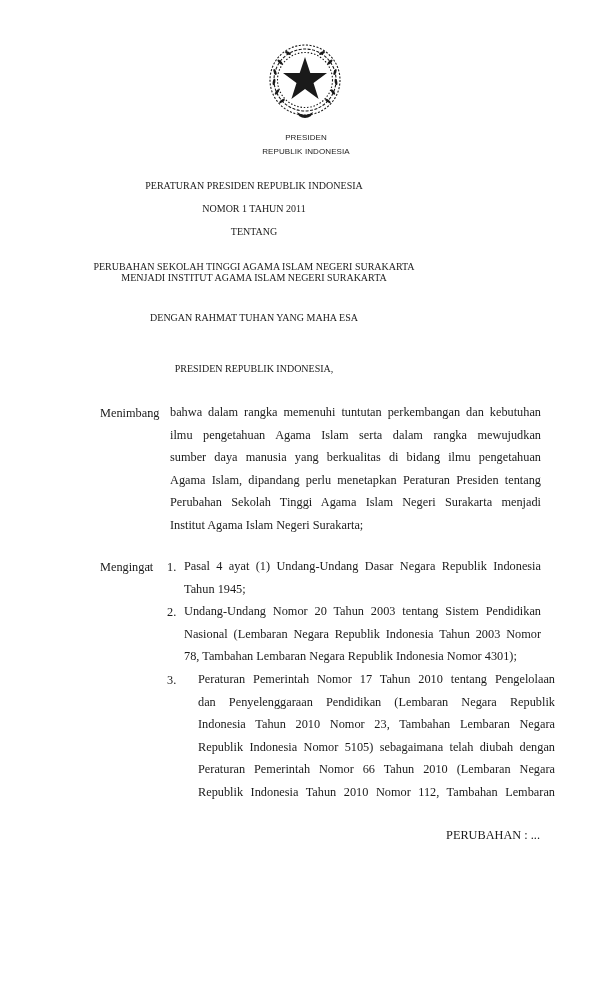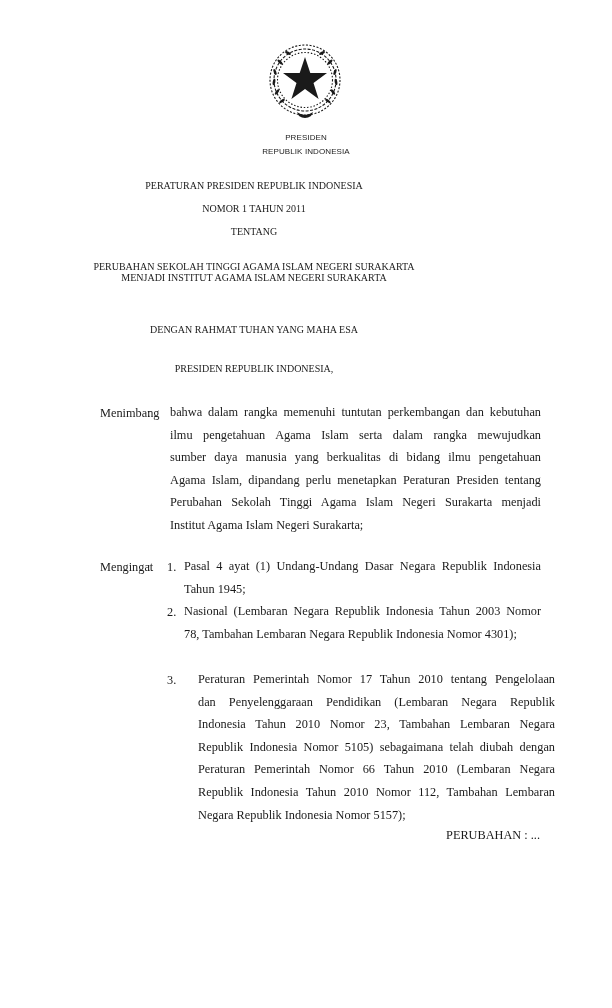--- a/index.html
+++ b/index.html
@@ -52,21 +52,21 @@
 
 <div class="inst" style="top:133px;">PRESIDEN</div>
 <div class="inst" style="top:147px;">REPUBLIK INDONESIA</div>
 
 <div class="title-line" style="top:180px;">PERATURAN PRESIDEN REPUBLIK INDONESIA</div>
 <div class="title-line" style="top:203px;">NOMOR  1  TAHUN  2011</div>
 <div class="title-line" style="top:226px;">TENTANG</div>
 <div class="title-line" style="top:249px;margin-top:12px;">PERUBAHAN SEKOLAH TINGGI AGAMA ISLAM NEGERI SURAKARTA</div>
 <div class="title-line" style="top:272px;">MENJADI INSTITUT AGAMA ISLAM NEGERI SURAKARTA</div>
 
-<div class="title-line" style="top:312px;margin-top:12px;">DENGAN RAHMAT TUHAN YANG MAHA ESA</div>
+<div class="title-line" style="top:312px;">DENGAN RAHMAT TUHAN YANG MAHA ESA</div>
 <div class="title-line" style="top:351px;margin-top:12px;">PRESIDEN REPUBLIK INDONESIA,</div>
 
 <div class="label" style="top:406px;">Menimbang</div>
 <div class="colon" style="top:406px; left:147px;">:</div>
 <div class="para" style="top:401px; left:170px; width:371px;">
   <span class="para-line">bahwa dalam rangka memenuhi tuntutan perkembangan dan kebutuhan</span>
   <span class="para-line">ilmu pengetahuan Agama Islam serta dalam rangka mewujudkan</span>
   <span class="para-line">sumber daya manusia yang berkualitas di bidang ilmu pengetahuan</span>
   <span class="para-line">Agama Islam, dipandang perlu menetapkan Peraturan Presiden tentang</span>
   <span class="para-line">Perubahan Sekolah Tinggi Agama Islam Negeri Surakarta menjadi</span>
@@ -77,28 +77,28 @@
 <div class="colon" style="top:560px; left:147px;">:</div>
 
 <div class="num" style="top:560px; left:167px;">1.</div>
 <div class="para" style="top:555px; left:184px; width:357px;">
   <span class="para-line">Pasal 4 ayat (1) Undang-Undang Dasar Negara Republik Indonesia</span>
   <span class="para-line last">Tahun 1945;</span>
 </div>
 
 <div class="num" style="top:605px; left:167px;">2.</div>
 <div class="para" style="top:600px; left:184px; width:357px;">
+  <span class="para-line">Undang-Undang Nomor 20 Tahun 2003 tentang Sistem Pendidikan</span>
   <span class="para-line">Nasional (Lembaran Negara Republik Indonesia Tahun 2003 Nomor</span>
   <span class="para-line last">78, Tambahan Lembaran Negara Republik Indonesia Nomor 4301);</span>
 </div>
 
 <div class="num" style="top:673px; left:167px;">3.</div>
 <div class="para" style="top:668px; left:198px; width:357px;">
   <span class="para-line">Peraturan Pemerintah Nomor 17 Tahun 2010 tentang Pengelolaan</span>
   <span class="para-line">dan Penyelenggaraan Pendidikan (Lembaran Negara Republik</span>
   <span class="para-line">Indonesia Tahun 2010 Nomor 23, Tambahan Lembaran Negara</span>
   <span class="para-line">Republik Indonesia Nomor 5105) sebagaimana telah diubah dengan</span>
   <span class="para-line">Peraturan Pemerintah Nomor 66 Tahun 2010 (Lembaran Negara</span>
   <span class="para-line">Republik Indonesia Tahun 2010 Nomor 112, Tambahan Lembaran</span>
-  <span class="para-line last">Negara Republik Indonesia Nomor 5157);</span>
 </div>
 
 <div class="footer-next" style="top:828px;">PERUBAHAN : ...</div>
 
 </body></html>

